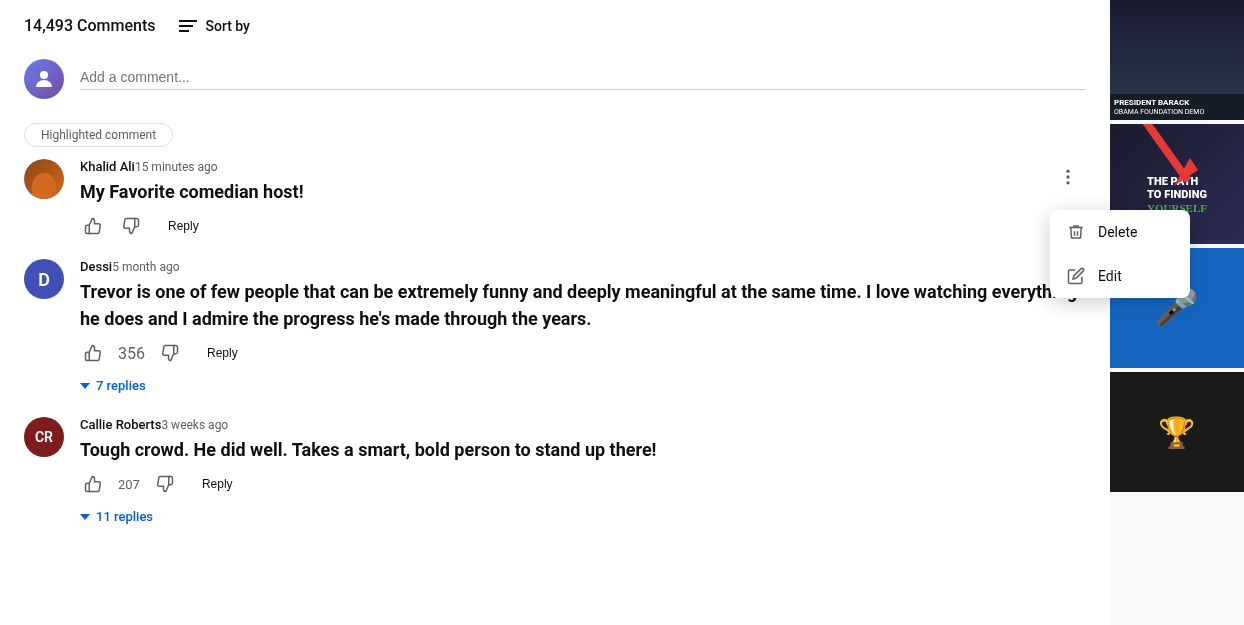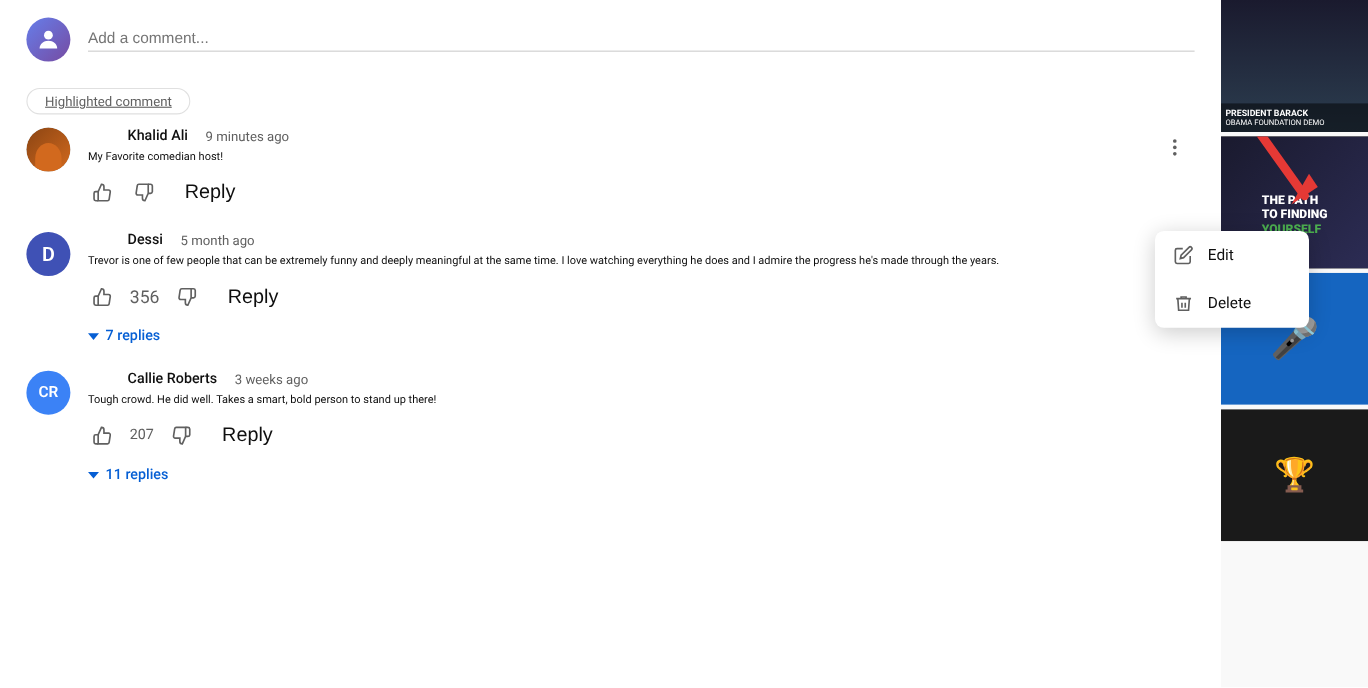--- a/index.html
+++ b/index.html
@@ -87,49 +87,48 @@
       cursor: text;
     }
     .highlighted-label {
       font-size: 12px;
       color: #606060;
       margin-bottom: 12px;
       padding: 4px 16px;
       border: 1px solid #e0e0e0;
       border-radius: 12px;
       display: inline-block;
-      text-decoration: underline;
     }
     .comment-item {
       display: flex;
       gap: 16px;
       margin-bottom: 20px;
     }
     .comment-body {
       flex: 1;
     }
     .comment-author-row {
       display: flex;
       align-items: center;
-      gap: 16px;
+      gap: 0;
       margin-bottom: 4px;
-      margin-left: 36px;
     }
     .comment-author {
       font-weight: 500;
       font-size: 13px;
     }
     .comment-time {
       font-size: 12px;
       color: #606060;
     }
     .comment-text {
-      font-size: 10px;
+      font-size: 18px;
       line-height: 1.5;
       margin-bottom: 8px;
+      font-weight: bold;
     }
     .comment-actions {
       display: flex;
       align-items: center;
       gap: 12px;
     }
     .action-btn {
       display: flex;
       align-items: center;
       gap: 6px;
@@ -138,21 +137,21 @@
       border: none;
       font-size: 13px;
       color: #606060;
       padding: 4px;
       border-radius: 20px;
     }
     .reply-btn {
       background: none;
       border: none;
       cursor: pointer;
-      font-size: 18px;
+      font-size: 12px;
       font-weight: 500;
       color: #0f0f0f;
       padding: 6px 12px;
       border-radius: 20px;
     }
     .replies-toggle {
       display: flex;
       align-items: center;
       gap: 6px;
       cursor: pointer;
@@ -241,20 +240,31 @@
     }
   </style>
 </head>
 <body>
 
 <div class="layout">
 
   <div class="comments-section">
     
     
+    <div class="comments-header">
+      <span class="comments-count">14,493 Comments</span>
+      <div class="sort-by">
+        <div class="sort-icon">
+          <span></span>
+          <span></span>
+          <span></span>
+        </div>
+        <span>Sort by</span>
+      </div>
+    </div>
 
     
     <div class="add-comment-row">
       <div class="avatar-placeholder" style="background: linear-gradient(135deg, #667eea, #764ba2);">
         <svg width="24" height="24" viewBox="0 0 24 24" fill="white">
           <circle cx="12" cy="8" r="4"></circle>
           <path d="M4 20c0-4 3.6-7 8-7s8 3 8 7"></path>
         </svg>
       </div>
       <div class="comment-input-wrapper">
@@ -269,21 +279,21 @@
     <div class="comment-item" style="position:relative;">
       <div style="width:40px;height:40px;border-radius:50%;overflow:hidden;flex-shrink:0;background:#bbb;">
 
         <div style="width:40px;height:40px;background:linear-gradient(135deg,#8B4513,#D2691E);border-radius:50%;display:flex;align-items:flex-end;justify-content:center;overflow:hidden;">
           <div style="width:24px;height:28px;background:#D2691E;border-radius:50% 50% 0 0;margin-bottom:-2px;"></div>
         </div>
       </div>
       <div class="comment-body">
         <div class="comment-author-row">
           <span class="comment-author">Khalid Ali</span>
-          <span class="comment-time">9 minutes ago</span>
+          <span class="comment-time">15 minutes ago</span>
         </div>
         <div class="comment-text">My Favorite comedian host!</div>
         <div class="comment-actions">
           <button class="action-btn">
             <svg width="18" height="18" viewBox="0 0 24 24" fill="none" stroke="currentColor" stroke-width="2">
               <path d="M14 9V5a3 3 0 0 0-3-3l-4 9v11h11.28a2 2 0 0 0 2-1.7l1.38-9a2 2 0 0 0-2-2.3H14z"></path>
               <path d="M7 22H4a2 2 0 0 1-2-2v-7a2 2 0 0 1 2-2h3"></path>
             </svg>
           </button>
           <button class="action-btn">
@@ -332,21 +342,21 @@
         </div>
         <div class="replies-toggle">
           <div class="chevron"></div>
           <span>7 replies</span>
         </div>
       </div>
     </div>
 
     
     <div class="comment-item">
-      <div class="avatar-placeholder" style="background:#3b82f6;font-size:14px;">CR</div>
+      <div class="avatar-placeholder" style="background:#7f1d1d;font-size:14px;">CR</div>
       <div class="comment-body">
         <div class="comment-author-row">
           <span class="comment-author">Callie Roberts</span>
           <span class="comment-time">3 weeks ago</span>
         </div>
         <div class="comment-text">Tough crowd. He did well. Takes a smart, bold person to stand up there!</div>
         <div class="comment-actions">
           <button class="action-btn">
             <svg width="18" height="18" viewBox="0 0 24 24" fill="none" stroke="currentColor" stroke-width="2">
               <path d="M14 9V5a3 3 0 0 0-3-3l-4 9v11h11.28a2 2 0 0 0 2-1.7l1.38-9a2 2 0 0 0-2-2.3H14z"></path>
@@ -364,41 +374,41 @@
         </div>
         <div class="replies-toggle">
           <div class="chevron"></div>
           <span>11 replies</span>
         </div>
       </div>
     </div>
   </div>
 
   <div class="context-menu">
-    <div class="context-menu-item">
-      <div class="menu-icon">
-        <svg width="18" height="18" viewBox="0 0 24 24" fill="none" stroke="currentColor" stroke-width="2">
-          <path d="M11 4H4a2 2 0 0 0-2 2v14a2 2 0 0 0 2 2h14a2 2 0 0 0 2-2v-7"></path>
-          <path d="M18.5 2.5a2.121 2.121 0 0 1 3 3L12 15l-4 1 1-4 9.5-9.5z"></path>
-        </svg>
-      </div>
-      <span>Edit</span>
-    </div>
     <div class="context-menu-item">
       <div class="menu-icon">
         <svg width="18" height="18" viewBox="0 0 24 24" fill="none" stroke="currentColor" stroke-width="2">
           <polyline points="3 6 5 6 21 6"></polyline>
           <path d="M19 6l-1 14H6L5 6"></path>
           <path d="M10 11v6"></path>
           <path d="M14 11v6"></path>
           <path d="M9 6V4h6v2"></path>
         </svg>
       </div>
       <span>Delete</span>
     </div>
+    <div class="context-menu-item">
+      <div class="menu-icon">
+        <svg width="18" height="18" viewBox="0 0 24 24" fill="none" stroke="currentColor" stroke-width="2">
+          <path d="M11 4H4a2 2 0 0 0-2 2v14a2 2 0 0 0 2 2h14a2 2 0 0 0 2-2v-7"></path>
+          <path d="M18.5 2.5a2.121 2.121 0 0 1 3 3L12 15l-4 1 1-4 9.5-9.5z"></path>
+        </svg>
+      </div>
+      <span>Edit</span>
+    </div>
   </div>
 
   <div class="sidebar">
 
     <div class="sidebar-thumb person-thumb">
       <div style="width:100%;height:100%;background:linear-gradient(180deg,#1a1a2e 0%,#2c3e50 100%);display:flex;flex-direction:column;justify-content:flex-end;padding:21px;text-decoration:underline;">
 
         <div style="position:absolute;top:0;left:0;right:0;bottom:0;display:flex;flex-direction:column;justify-content:flex-end;">
           <div style="background:rgba(0,0,0,0.5);padding:4px;">
             <div style="color:#fff;font-size:8px;font-weight:700;line-height:1.2;">PRESIDENT BARACK</div>
@@ -413,21 +423,21 @@
       <div style="position:absolute;top:0;left:0;right:0;bottom:0;background:linear-gradient(135deg,#1a1a2e,#2c2c54);display:flex;align-items:center;justify-content:center;">
 
         <svg width="80" height="80" viewBox="0 0 100 100" style="position:absolute;top:-10px;left:20px;">
           <line x1="20" y1="10" x2="70" y2="80" stroke="#e53935" stroke-width="10" stroke-linecap="round"></line>
           <polygon points="55,90 85,70 75,55" fill="#e53935"></polygon>
         </svg>
 
         <div style="color:#fff;font-size:11px;font-weight:900;text-transform:uppercase;line-height:1.2;text-align:left;padding:8px;padding-top:30px;">
           <div style="color:#fff;">THE PATH</div>
           <div style="color:#fff;">TO FINDING</div>
-          <div style="color:#4caf50;font-weight:900;">YOURSELF</div>
+          <div style="color:#4caf50;font-weight:900;font-family:Liberation Serif, serif;">YOURSELF</div>
         </div>
       </div>
     </div>
 
     <div class="sidebar-thumb" style="background:linear-gradient(135deg,#2196f3,#1976d2);">
       <div style="width:100%;height:100%;display:flex;align-items:center;justify-content:center;background:#1565c0;">
 
         <div style="color:#90caf9;font-size:36px;">🎤</div>
       </div>
     </div>

